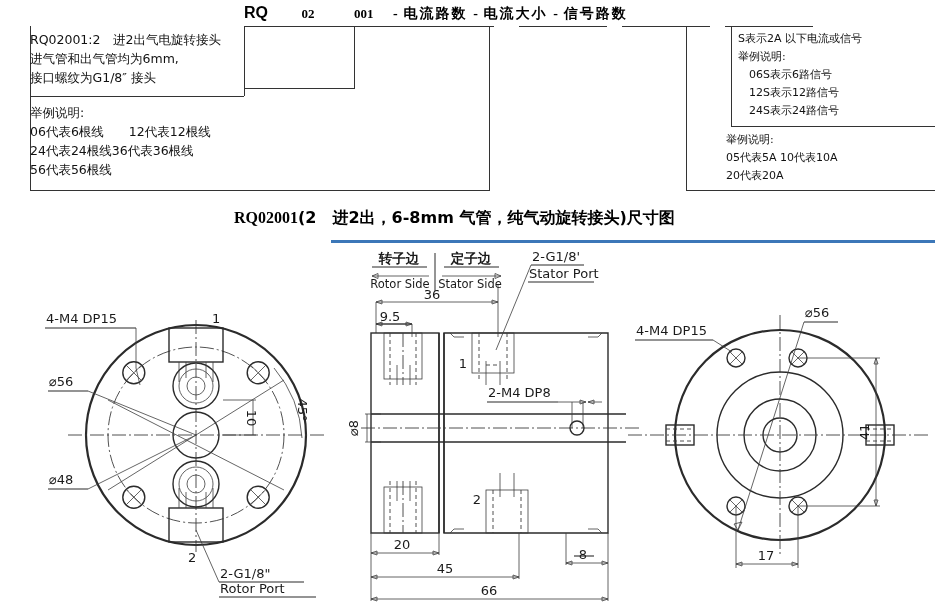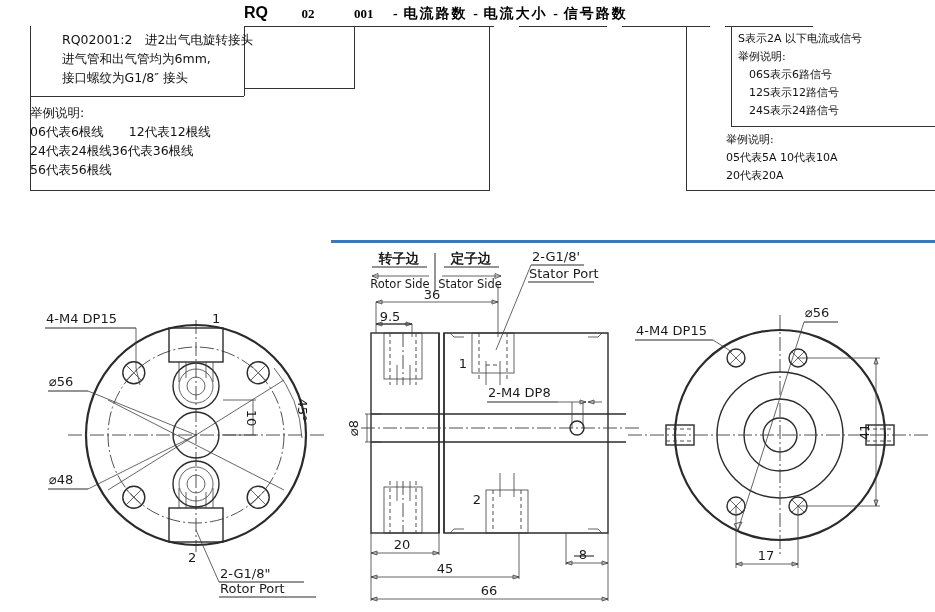--- a/index.html
+++ b/index.html
@@ -127,36 +127,39 @@
   <div class="vl" style="left:14px; top:96px; height:95px;"></div>
   <div class="hl" style="left:14px; top:190px; width:460px;"></div>
   <div class="vl" style="left:473px; top:26px; height:165px;"></div>
 
   <div class="vl" style="left:670px; top:26px; height:165px;"></div>
   <div class="hl" style="left:670px; top:190px; width:265px;"></div>
 
   <div class="vl" style="left:715px; top:26px; height:100px;"></div>
   <div class="hl" style="left:715px; top:126px; width:220px;"></div>
 
-  <div class="txtblock" style="left:14px; top:30px;padding-left:32px;">RQ02001:2　进2出气电旋转接头
+  <div class="txtblock" style="left:14px; top:30px;">RQ02001:2　进2出气电旋转接头
 进气管和出气管均为6mm,
 接口螺纹为G1/8″ 接头</div>
   <div class="txtblock" style="left:14px; top:103px;">举例说明:
 06代表6根线　　12代表12根线
 24代表24根线36代表36根线
 56代表56根线</div>
   <div class="txtblock small" style="left:722px; top:30px;">S表示2A 以下电流或信号
 举例说明:
 　06S表示6路信号
 　12S表示12路信号
 　24S表示24路信号</div>
   <div class="txtblock small" style="left:710px; top:131px;">举例说明:
 05代表5A 10代表10A
 20代表20A</div>
 
+  <div class="dwg-title">
+    <span class="mono">RQ02001</span><span>(2　进2出，6-8mm 气管，纯气动旋转接头)尺寸图</span>
+  </div>
   <div class="blue-rule"></div>
 
   <svg class="abs" style="left:0px; top:290px;" width="330" height="322" viewBox="0 0 330 322">
 
     <circle class="thick" cx="180" cy="145" r="110"></circle>
 
     <circle class="dashdot" cx="180" cy="145" r="88"></circle>
 
     <line class="dashdot" x1="52" y1="145" x2="308" y2="145"></line>
     <line class="dashdot" x1="180" y1="30" x2="180" y2="262"></line>

